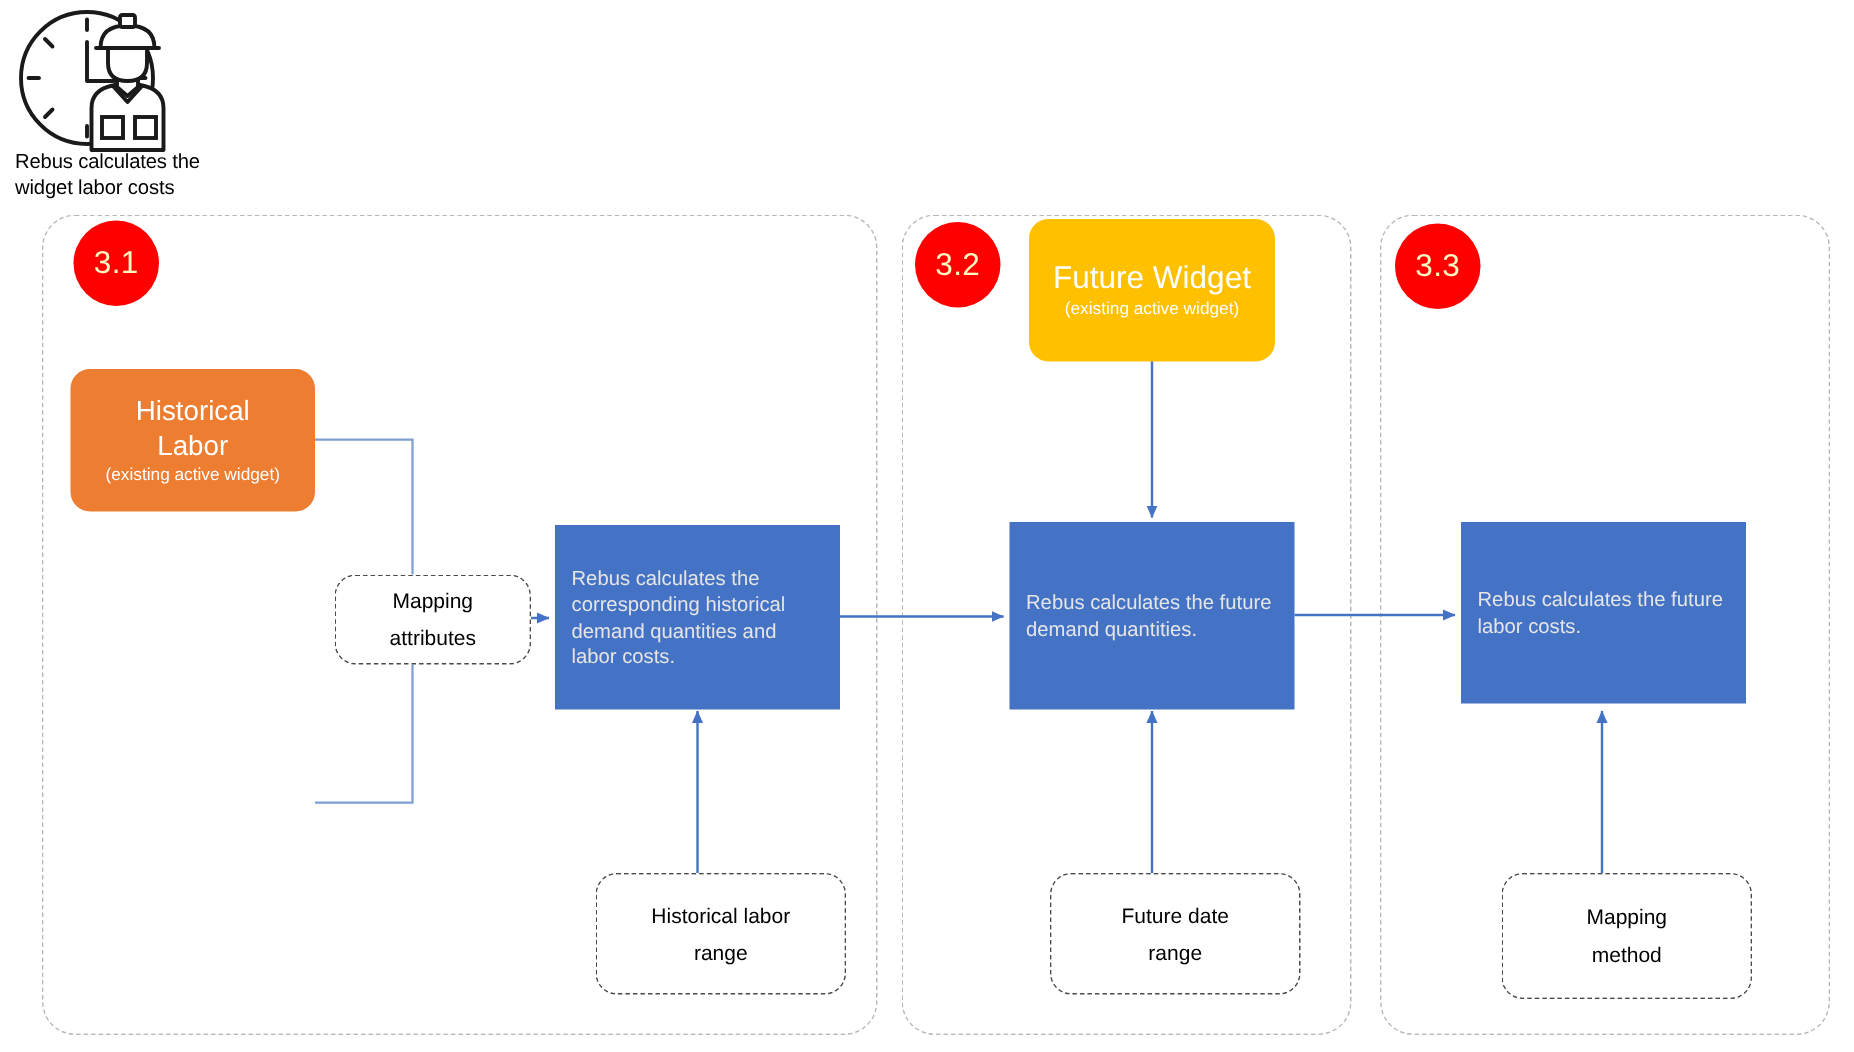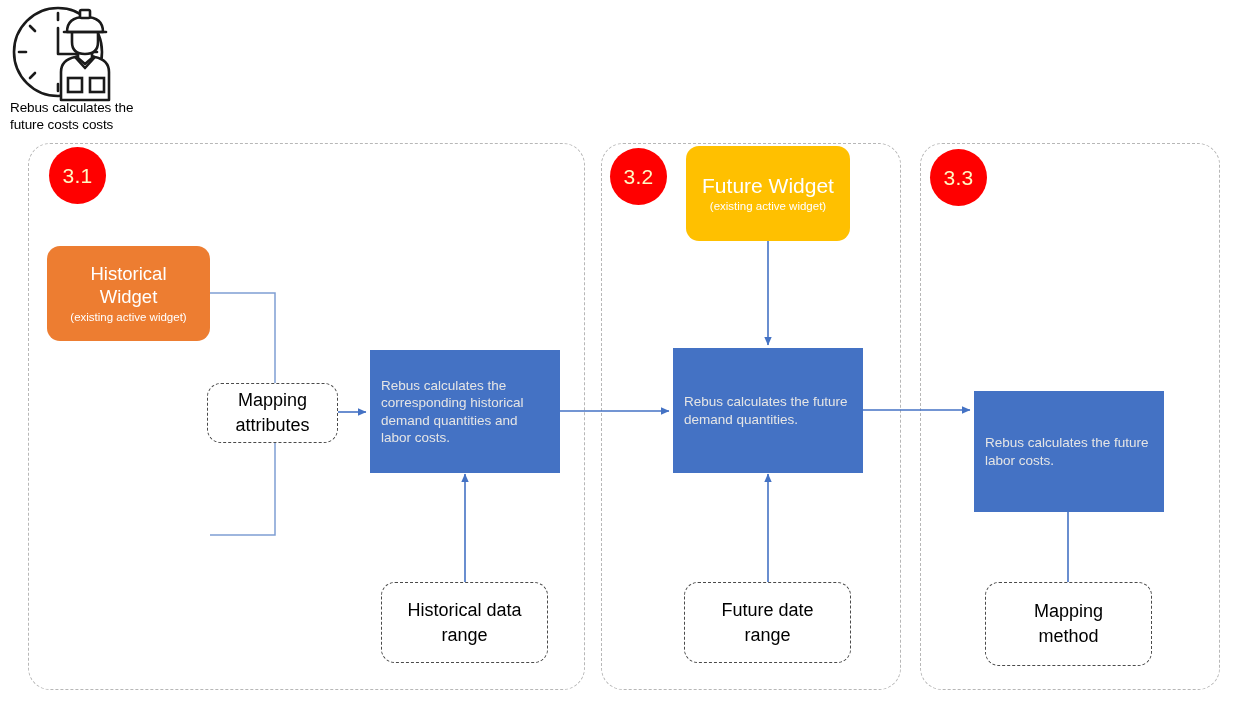--- a/index.html
+++ b/index.html
@@ -93,22 +93,23 @@
   .input-box {
     border: 1.3px dashed #4a4a4a;
     border-radius: 14px;
     background: #ffffff;
     box-sizing: border-box;
     display: flex;
     align-items: center;
     justify-content: center;
     text-align: center;
     color: #000000;
-    font-size: 18px;
+    font-size: 14px;
     line-height: 25px;
+    margin-left: 16px;
   }
 
   
   .connector-svg {
     left: 0; top: 0; width: 1236px; height: 701px;
     pointer-events: none;
   }
 </style>
 </head>
 <body>
@@ -148,21 +149,21 @@
         <path d="M69 53 L79 64 L89 53" fill="none" stroke="#1a1a1a" stroke-width="2.6" stroke-linejoin="round"></path>
 
         <rect x="62" y="74" width="14" height="14" fill="#ffffff" stroke="#1a1a1a" stroke-width="2.6"></rect>
         <rect x="84" y="74" width="14" height="14" fill="#ffffff" stroke="#1a1a1a" stroke-width="2.6"></rect>
       </g>
     </svg>
   </div>
 
   <div class="abs" id="header-caption">
     <div>Rebus calculates the</div>
-    <div>future costs costs</div>
+    <div>widget labor costs</div>
   </div>
 
   <div class="abs section-container" style="left:28px; top:143px; width:557px; height:547px;"></div>
   <div class="abs section-container" style="left:601px; top:143px; width:300px; height:547px;"></div>
   <div class="abs section-container" style="left:920px; top:143px; width:300px; height:547px;"></div>
 
   <svg class="abs connector-svg" xmlns="http://www.w3.org/2000/svg">
     <defs>
       <marker id="arrowBlue" markerWidth="9" markerHeight="9" refX="8" refY="4.5" orient="auto" markerUnits="userSpaceOnUse">
         <path d="M0,0.8 L8.4,4.5 L0,8.2 Z" fill="#4472C4"></path>
@@ -191,52 +192,52 @@
       <path d="M1068 582 L1068 474"></path>
     </g>
   </svg>
 
   <div class="abs badge" style="left:49px; top:147px; width:57px; height:57px;">3.1</div>
   <div class="abs badge" style="left:610px; top:148px; width:57px; height:57px;">3.2</div>
   <div class="abs badge" style="left:930px; top:149px; width:57px; height:57px;">3.3</div>
 
   <div class="abs source-box orange" style="left:47px; top:246px; width:163px; height:95px;">
     <div class="title">Historical</div>
-    <div class="title">Widget</div>
+    <div class="title">Labor</div>
     <div class="sub">(existing active widget)</div>
   </div>
 
 
   <div class="abs source-box yellow" style="left:686px; top:146px; width:164px; height:95px;">
     <div class="title" style="font-size:21px;">Future Widget</div>
     <div class="sub">(existing active widget)</div>
   </div>
 
   <div class="abs process-box" style="left:370px; top:350px; width:190px; height:123px;">
     <span>Rebus calculates the corresponding historical demand quantities and labor costs.</span>
   </div>
 
   <div class="abs process-box" style="left:673px; top:348px; width:190px; height:125px;">
     <span>Rebus calculates the future demand quantities.</span>
   </div>
 
-  <div class="abs process-box" style="left:974px; top:348px; width:190px; height:121px;margin-top:43px;">
+  <div class="abs process-box" style="left:974px; top:348px; width:190px; height:121px;">
     <span>Rebus calculates the future labor costs.</span>
   </div>
 
   <div class="abs input-box" style="left:207px; top:383px; width:131px; height:60px;">
     <div>
       <div>Mapping</div>
       <div>attributes</div>
     </div>
   </div>
 
   <div class="abs input-box" style="left:381px; top:582px; width:167px; height:81px;">
     <div>
-      <div>Historical data</div>
+      <div>Historical labor</div>
       <div>range</div>
     </div>
   </div>
 
   <div class="abs input-box" style="left:684px; top:582px; width:167px; height:81px;">
     <div>
       <div>Future date</div>
       <div>range</div>
     </div>
   </div>

